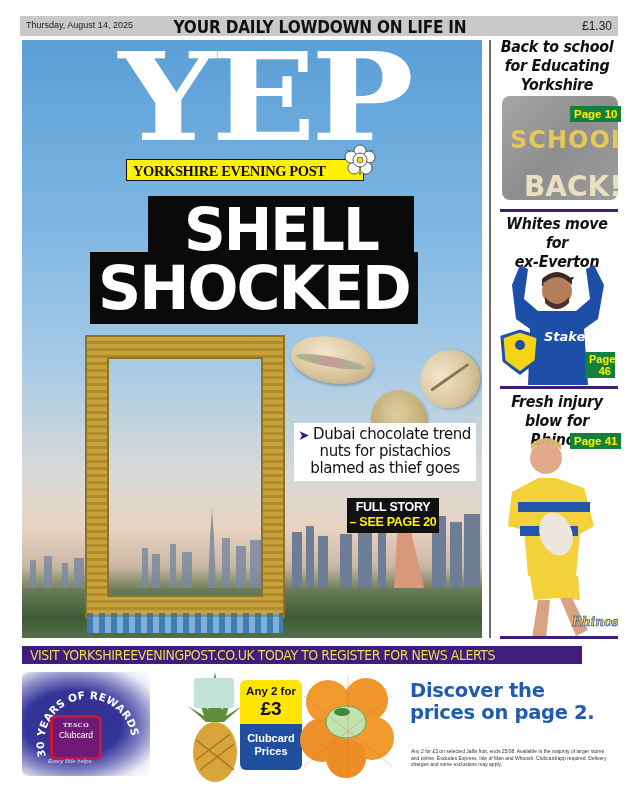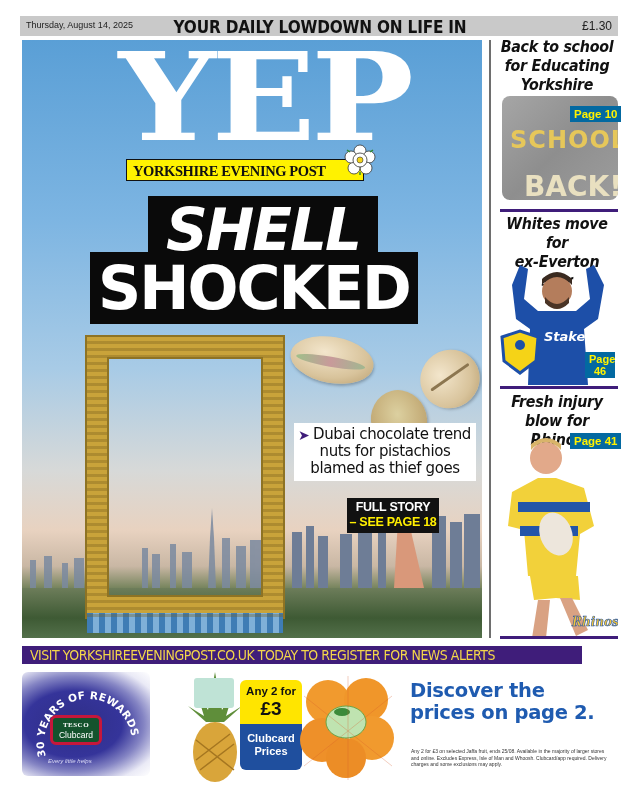--- a/index.html
+++ b/index.html
@@ -14,21 +14,21 @@
 
   
   .hero { position: absolute; left: 22px; top: 40px; width: 460px; height: 598px; overflow: hidden;
     background: linear-gradient(to bottom, #5a9fd6 0%, #7db5e2 30%, #a8cbe6 55%, #d7d9d8 72%, #e8d2c0 82%, #c9b7a4 88%, #6e7f56 92%, #4d6a3e 100%); }
 
   .masthead { position: absolute; left: 92px; top: -4px; width: 300px; text-align: center; font-family: "DejaVu Serif", serif; font-weight: 700; font-size: 122px; color: #ffffff; letter-spacing: -4px; line-height: 1; transform: scaleX(1.12); transform-origin: center top; }
   .mast-bar { position: absolute; left: 104px; top: 119px; width: 238px; height: 22px; background: #fff200; border: 1px solid #111; }
   .mast-bar span { position: absolute; left: 6px; top: 3px; font-family: "Liberation Serif", serif; font-weight: 700; font-size: 14.5px; color: #111; letter-spacing: -0.4px; white-space: nowrap; }
   .rose { position: absolute; left: 322px; top: 104px; width: 32px; height: 32px; }
 
-  .headline-1 { position: absolute; left: 126px; top: 156px; height: 66px; background: #0a0a0a; padding: 0 18px; font-style: italic; }
+  .headline-1 { position: absolute; left: 126px; top: 156px; height: 66px; background: #0a0a0a; padding: 0 36px; }
   .headline-2 { position: absolute; left: 68px; top: 212px; height: 72px; background: #0a0a0a; padding: 0 8px; }
   .headline-1 span, .headline-2 span { display: block; color: #fff; font-family: "DejaVu Sans", sans-serif; font-weight: 700; font-size: 58px; line-height: 68px; letter-spacing: -2px; }
   .headline-2 span { font-size: 60px; line-height: 72px; }
 
   
   .frame-outer { position: absolute; left: 65px; top: 297px; width: 196px; height: 280px; border: 20px solid #c9a33a; border-top-width: 20px; background: transparent;
     box-shadow: inset 0 0 0 2px #8e7324, 0 0 0 2px #8e7324; }
   .frame-outer::before { content: ""; position: absolute; left: -20px; right: -20px; bottom: -36px; height: 20px; background: repeating-linear-gradient(90deg, #3f7db5 0 6px, #7fb0d8 6px 12px); }
   .frame-texture { position: absolute; inset: -20px; border: 20px solid transparent;
     background: repeating-linear-gradient(0deg, rgba(120,95,30,0.35) 0 3px, transparent 3px 7px) border-box; -webkit-mask: linear-gradient(#000,#000) content-box, linear-gradient(#000,#000); -webkit-mask-composite: xor; mask-composite: exclude; }
@@ -51,39 +51,39 @@
   .fullstory { position: absolute; left: 325px; top: 458px; width: 92px; height: 35px; background: #111; text-align: center; padding-top: 2px; }
   .fullstory .l1 { display: block; color: #fff; font-weight: 700; font-size: 12.5px; line-height: 15px; letter-spacing: -0.3px; }
   .fullstory .l2 { display: block; color: #ffef00; font-weight: 700; font-size: 12.5px; line-height: 15px; letter-spacing: -0.3px; }
 
   
   .vrule { position: absolute; left: 489px; top: 40px; width: 2px; height: 598px; background: #6e6e6e; }
   .side { position: absolute; left: 495px; width: 124px; }
   .side-hr { position: absolute; left: 500px; width: 118px; height: 3px; background: #3f1d7a; }
   .side-title { display: block; text-align: center; font-style: italic; font-weight: 700; font-size: 15.5px; line-height: 19px; color: #111; letter-spacing: -0.3px; font-family: "DejaVu Sans", sans-serif; transform: scaleX(0.92); }
   .side-img { position: absolute; border-radius: 8px; overflow: hidden; }
-  .page-tag { position: absolute; background: #0369a1; color: #fff200; font-weight: 700; font-size: 11.5px; line-height: 14px; padding: 1px 4px; text-align: center; }
+  .page-tag { position: absolute; background: #15803d; color: #fff200; font-weight: 700; font-size: 11.5px; line-height: 14px; padding: 1px 4px; text-align: right; }
 
   .school-img { left: 502px; top: 96px; width: 116px; height: 104px; background: linear-gradient(135deg, #a6a6a6, #8e8e8e 50%, #9d9d9d); }
   .school-img .chalk { position: absolute; left: 8px; top: 30px; font-size: 24px; font-weight: 700; color: #e6c75a; letter-spacing: 1px; font-family: "DejaVu Sans", sans-serif; }
   .school-img .chalk2 { position: absolute; left: 22px; top: 58px; font-size: 28px; font-weight: 700; color: #e9e0c0; font-family: "DejaVu Sans", sans-serif; margin-top: 16px; }
 
   .player1 { position: absolute; left: 498px; top: 255px; width: 118px; height: 130px; }
   .player2 { position: absolute; left: 498px; top: 430px; width: 120px; height: 208px; }
 
   
   .banner { position: absolute; left: 22px; top: 646px; width: 560px; height: 18px; background: #3f1d7a; }
   .banner span { position: absolute; left: 8px; top: 1px; color: #f3d64a; font-size: 13.5px; line-height: 16px; font-family: "DejaVu Sans", sans-serif; letter-spacing: -0.5px; white-space: nowrap; transform: scaleX(0.93); transform-origin: left; }
 
   
   .ad { position: absolute; left: 0; top: 666px; width: 640px; height: 126px; }
   .tesco-glitter { position: absolute; left: 22px; top: 6px; width: 128px; height: 104px;
     background: radial-gradient(ellipse at 40% 50%, #2f2e86 0%, #35349a 45%, rgba(80,80,170,0.7) 65%, rgba(150,150,210,0.2) 85%, transparent 100%); border-radius: 6px; }
   .tesco-ring { position: absolute; left: 32px; top: 10px; width: 112px; height: 92px; }
-  .tesco-card { position: absolute; left: 50px; top: 49px; width: 52px; height: 30px; background: #14532d; border: 3px solid #c6173b; border-radius: 6px; text-align: center; }
+  .tesco-card { position: absolute; left: 50px; top: 49px; width: 52px; height: 45px; background: #701a75; border: 3px solid #c6173b; border-radius: 6px; text-align: center; }
   .tesco-card .t1 { display: block; color: #fff; font-family: "Liberation Serif", serif; font-weight: 700; font-size: 7px; line-height: 9px; margin-top: 3px; letter-spacing: 0.5px; }
   .tesco-card .t2 { display: block; color: #fff; font-size: 8.5px; line-height: 10px; }
   .tesco-tag { position: absolute; left: 48px; top: 92px; color: #dcdcf5; font-size: 6px; font-style: italic; }
 
   .pineapple { position: absolute; left: 186px; top: 4px; width: 58px; height: 112px; }
   .offer-top { position: absolute; left: 240px; top: 14px; width: 62px; height: 44px; background: #ffe500; border-radius: 6px 6px 0 0; text-align: center; }
   .offer-top .o1 { display: block; font-weight: 700; font-size: 11.5px; line-height: 13px; margin-top: 5px; color: #111; }
   .offer-top .o2 { display: block; font-weight: 700; font-size: 19px; line-height: 21px; color: #111; }
   .offer-bot { position: absolute; left: 240px; top: 58px; width: 62px; height: 46px; background: #1f4f9e; border-radius: 0 0 6px 6px; text-align: center; }
   .offer-bot span { display: block; color: #fff; font-weight: 700; font-size: 11px; line-height: 13px; }
@@ -168,21 +168,21 @@
 
   <div class="caption">
     <span class="arrow">➤</span>
     <span class="line first">Dubai chocolate trend</span>
     <span class="line">nuts for pistachios</span>
     <span class="line">blamed as thief goes</span>
   </div>
 
   <div class="fullstory">
     <span class="l1">FULL STORY</span>
-    <span class="l2">– SEE PAGE 18</span>
+    <span class="l2">– SEE PAGE 20</span>
   </div>
 </div>
 
 <div class="vrule"></div>
 
 <div class="side" style="top:38px;">
   <span class="side-title">Back to school</span>
   <span class="side-title">for Educating</span>
   <span class="side-title">Yorkshire</span>
 </div>

